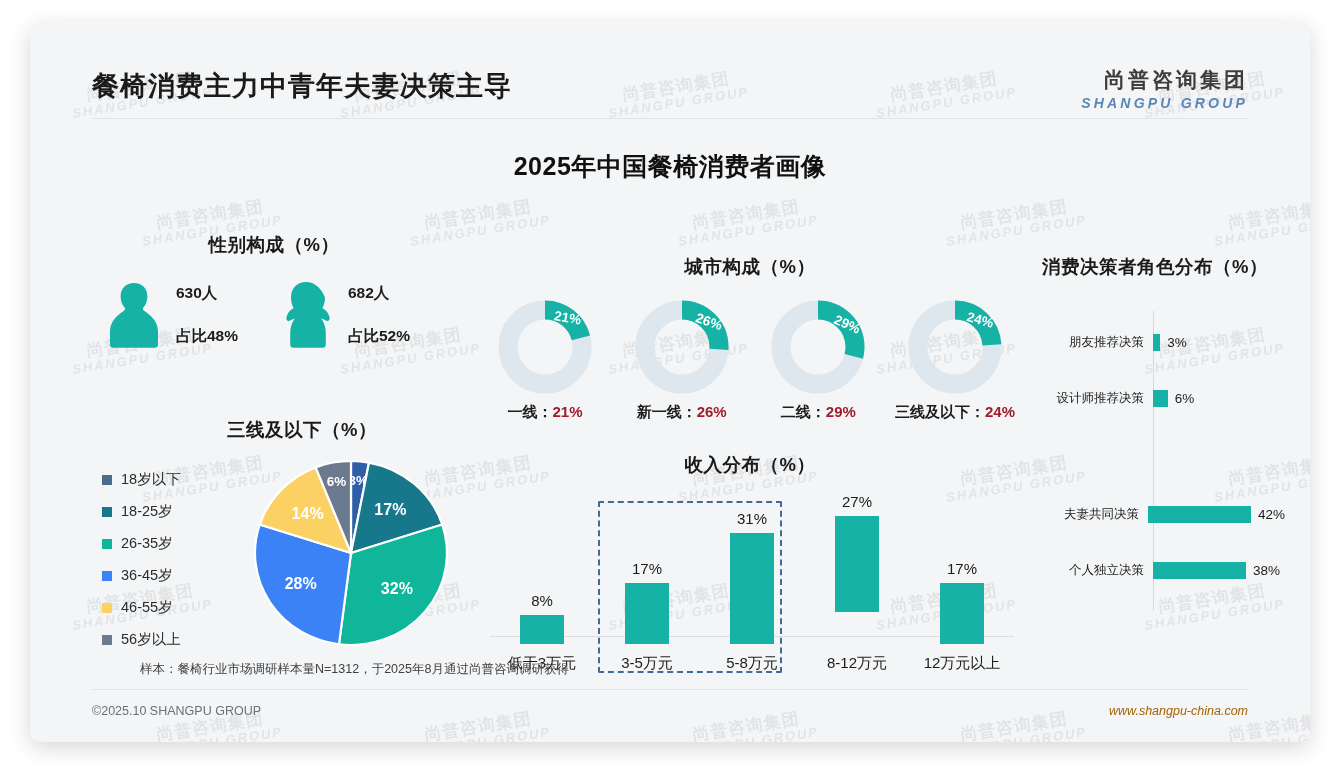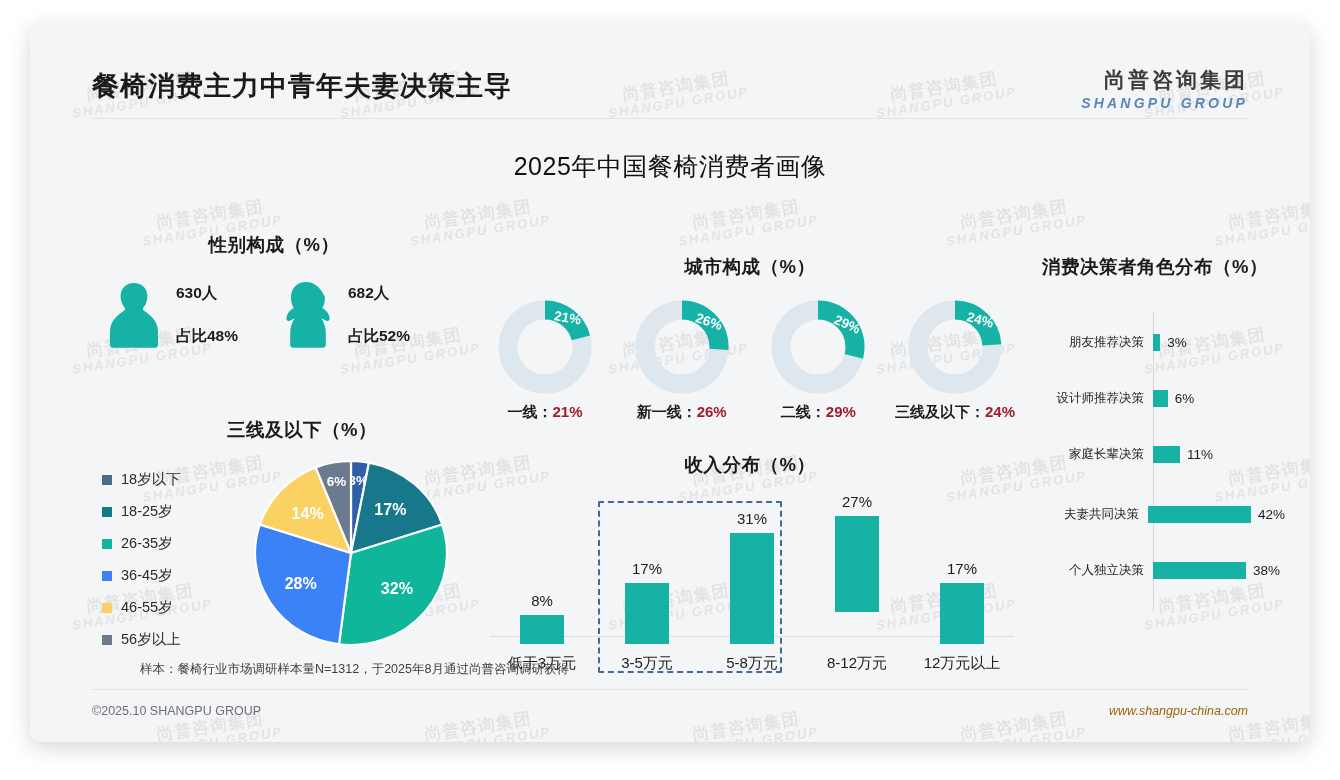--- a/index.html
+++ b/index.html
@@ -56,21 +56,21 @@
     font-size: 21px; font-weight: bold; color: #3d3d3d; letter-spacing: 3px;
   }
   #logo .logo-en {
     font-size: 14px; font-weight: bold; font-style: italic;
     color: #5b86b5; letter-spacing: 3.2px; margin-top: 1px;
   }
 
   
   #main-title {
     position: absolute; top: 128px; left: 0; width: 100%;
-    text-align: center; font-size: 25px; font-weight: normal;
+    text-align: center; font-size: 25px; font-weight: bold;
     color: #111; letter-spacing: .5px; z-index: 3;
   }
 
   .panel { position: absolute; z-index: 3; }
   .panel-title {
     font-size: 18.5px; font-weight: bold; color: #1a1a1a;
     text-align: center; letter-spacing: .5px;
   }
 
   
@@ -438,27 +438,20 @@
             <div class="role-val">3%</div>
           </div>
         </div>
         <div class="role-row" style="top: 74px;">
           <div class="role-label">设计师推荐决策</div>
           <div class="role-bar-wrap">
             <div class="role-bar" style="width: 14.7px; background: rgb(22, 178, 166);"></div>
             <div class="role-val">6%</div>
           </div>
         </div>
-        <div class="role-row" style="top: 130px;">
-          <div class="role-label">家庭长辈决策</div>
-          <div class="role-bar-wrap">
-            <div class="role-bar" style="width: 26.95px; background: rgb(22, 178, 166);"></div>
-            <div class="role-val">11%</div>
-          </div>
-        </div>
         <div class="role-row" style="top: 190px;">
           <div class="role-label">夫妻共同决策</div>
           <div class="role-bar-wrap">
             <div class="role-bar" style="width: 102.9px; background: rgb(22, 178, 166);"></div>
             <div class="role-val">42%</div>
           </div>
         </div>
         <div class="role-row" style="top: 246px;">
           <div class="role-label">个人独立决策</div>
           <div class="role-bar-wrap">

